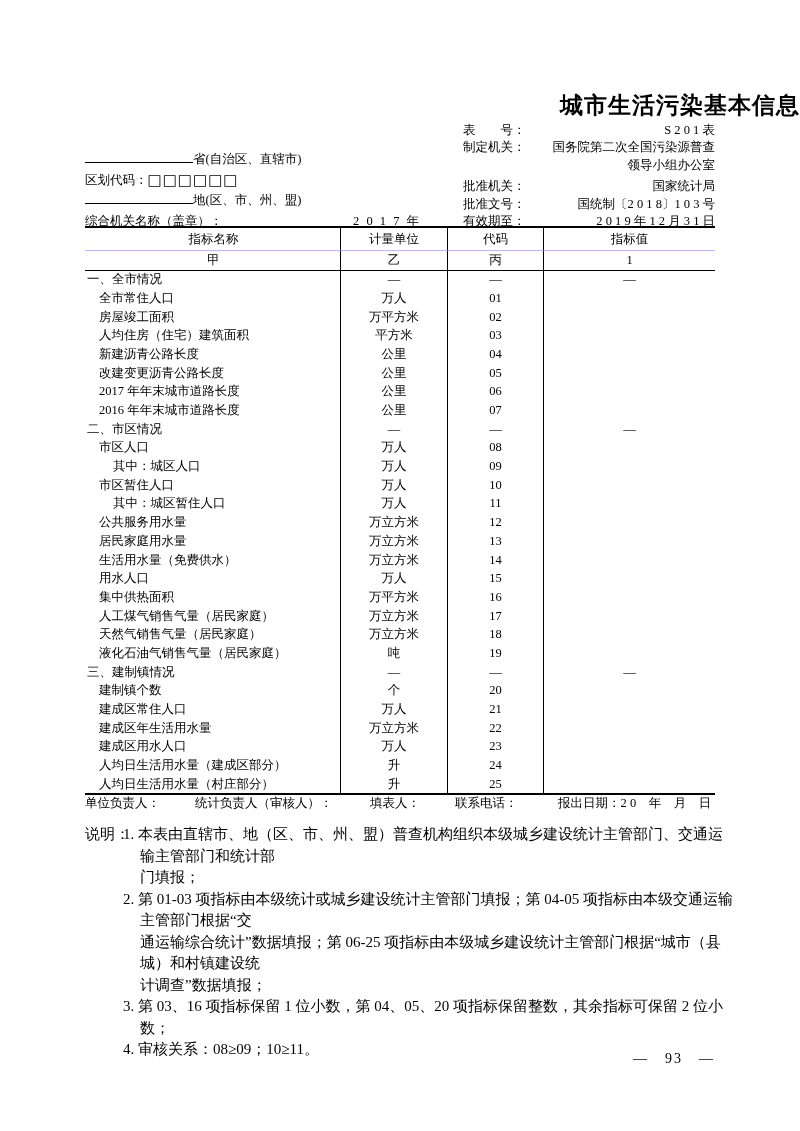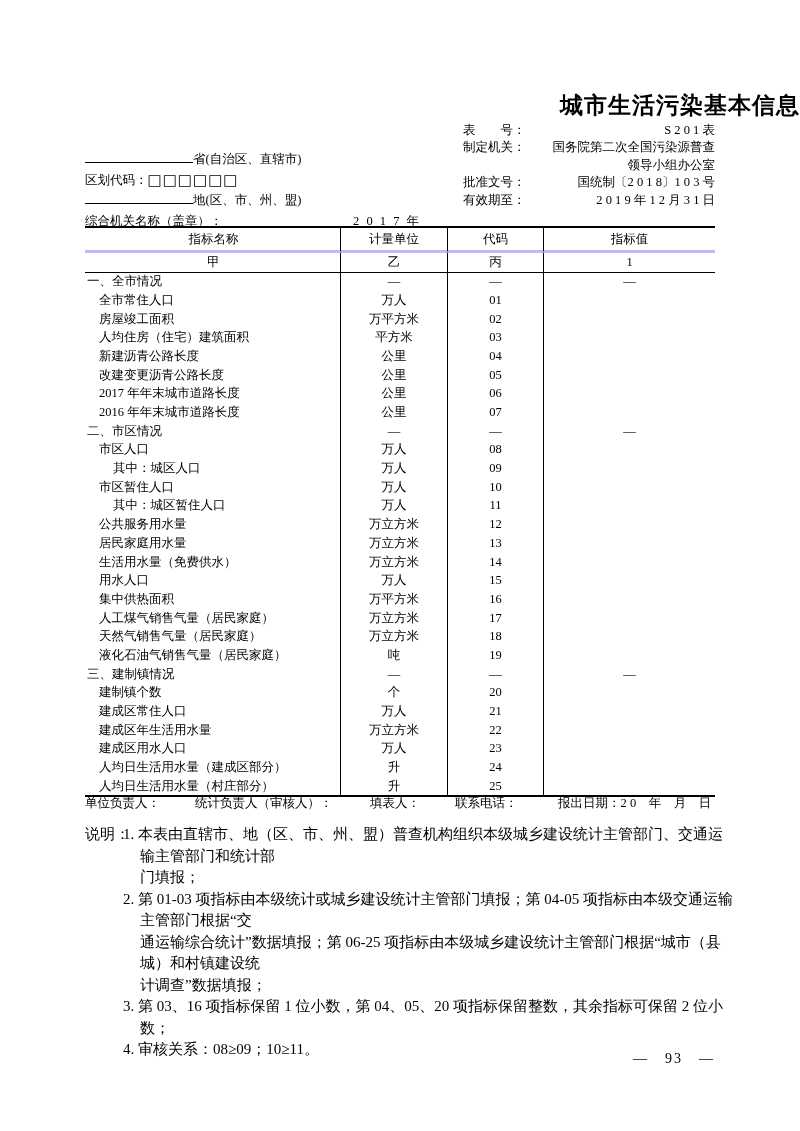--- a/index.html
+++ b/index.html
@@ -23,21 +23,21 @@
   .meta-left .mlrow{position:relative;height:20.6px;line-height:20.6px;white-space:nowrap;}
   .blank-line{display:inline-block;width:108px;height:13px;border-bottom:1px solid #000;vertical-align:baseline;}
   .boxes{font-family:"DejaVu Sans",sans-serif;font-size:15px;letter-spacing:1px;vertical-align:-1px;}
   .year-span{position:absolute;left:268px;top:0;letter-spacing:2px;}
   
   .ftable{position:absolute;left:85px;top:226px;width:630px;border-top:2px solid #000;border-bottom:2px solid #000;font-size:12.5px;}
   .trow{display:grid;grid-template-columns:255px 107px 96px 172px;}
   .trow > div{display:flex;align-items:center;min-width:0;}
   .c-name{justify-content:flex-start;padding-left:2px;}
   .c-unit,.c-code,.c-value{justify-content:center;border-left:1px solid #000;}
-  .thead .trow > div{justify-content:center;height:22px;border-bottom:3px solid #c4b5fd;}
+  .thead .trow > div{justify-content:center;height:22px;border-bottom:1px solid #c4b5fd;}
   .tsub .trow > div{justify-content:center;height:18.6px;border-bottom:1px solid #000;}
   .tbody .trow > div{height:18.68px;}
   .indent-1 .c-name{padding-left:14px;}
   .indent-2 .c-name{padding-left:28px;}
   
   .signature{position:absolute;left:0;top:795px;width:800px;height:17px;font-size:12.5px;line-height:17px;}
   .signature span{position:absolute;white-space:nowrap;}
   .sig-1{left:85px;} .sig-2{left:195px;} .sig-3{left:370px;} .sig-4{left:455px;} .sig-5{left:558px;}
   
   .notes{position:absolute;left:85px;top:824px;width:650px;font-size:15px;line-height:21.5px;}
@@ -57,20 +57,24 @@
     <div class="mrow">
       <span class="lbl">表　　号：</span>
       <span class="val">S 2 0 1 表</span>
     </div>
     <div class="mrow">
       <span class="lbl">制定机关：</span>
       <span class="val">国务院第二次全国污染源普查</span>
     </div>
     <div class="mrow">
       <span class="val">领导小组办公室</span>
+    </div>
+    <div class="mrow gap-above">
+      <span class="lbl">批准机关：</span>
+      <span class="val">国家统计局</span>
     </div>
     <div class="mrow">
       <span class="lbl">批准文号：</span>
       <span class="val">国统制〔2 0 1 8〕1 0 3 号</span>
     </div>
     <div class="mrow">
       <span class="lbl">有效期至：</span>
       <span class="val">2 0 1 9 年 1 2 月 3 1 日</span>
     </div>
   </div>

